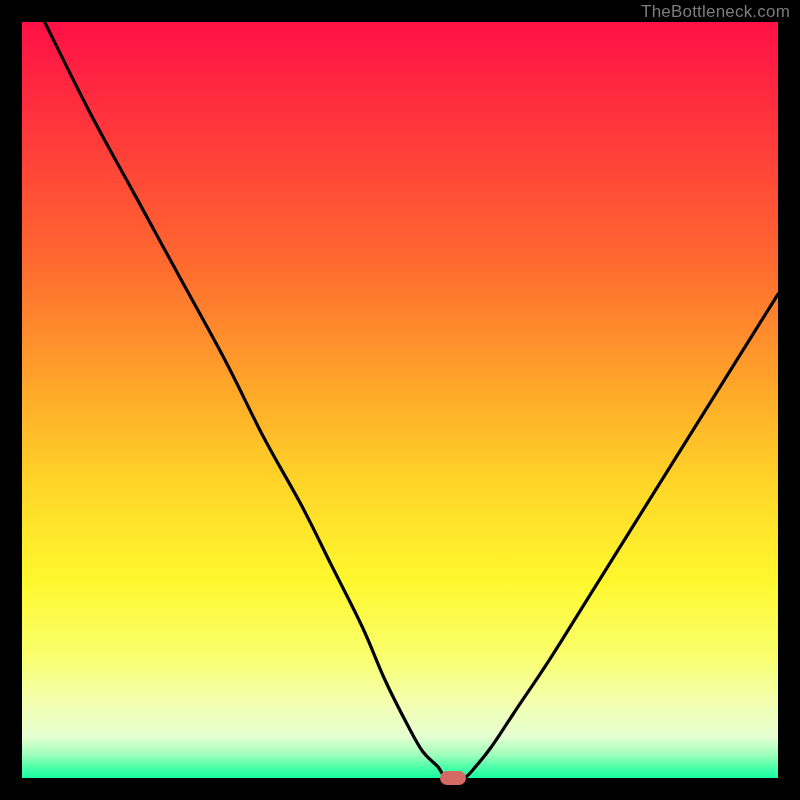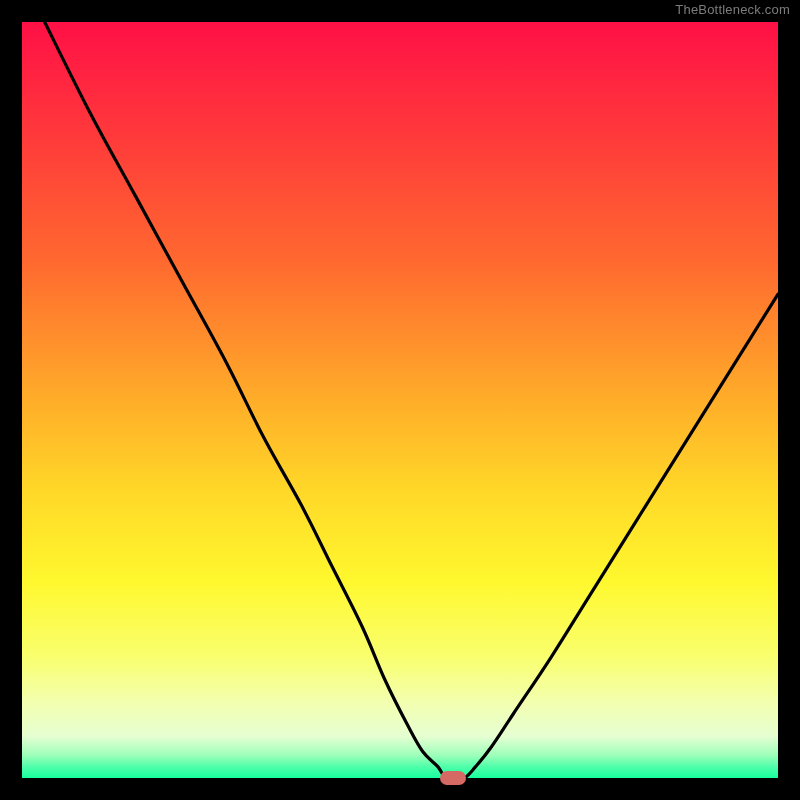--- a/index.html
+++ b/index.html
@@ -39,21 +39,21 @@
   }
   .marker {
     position: absolute;
     border-radius: 7px;
   }
   .attribution {
     position: absolute;
     top: 2px;
     right: 10px;
     font-family: Arial, Helvetica, sans-serif;
-    font-size: 13px;
+    font-size: 17px;
     color: #7c7c7c;
     font-weight: 500;
     letter-spacing: 0.2px;
   }
 </style>
 </head>
 <body>
 
 <div class="chart-container">
   <div class="attribution">TheBottleneck.com</div>

